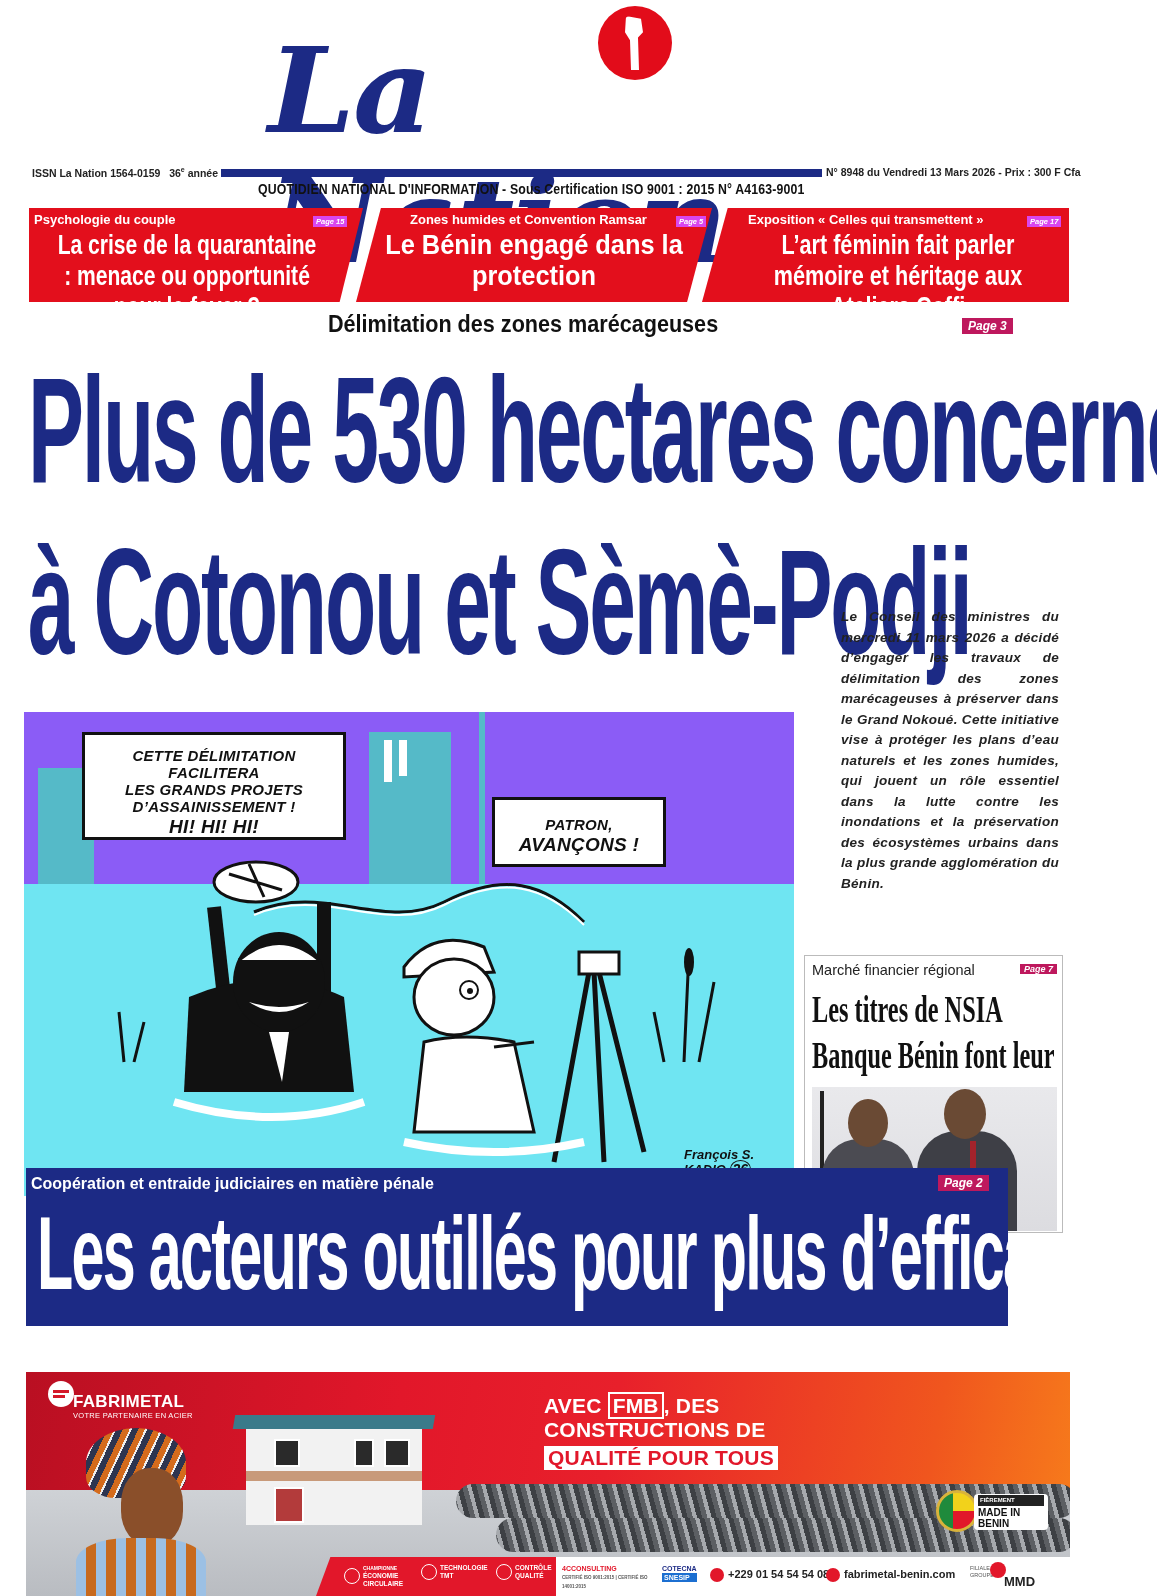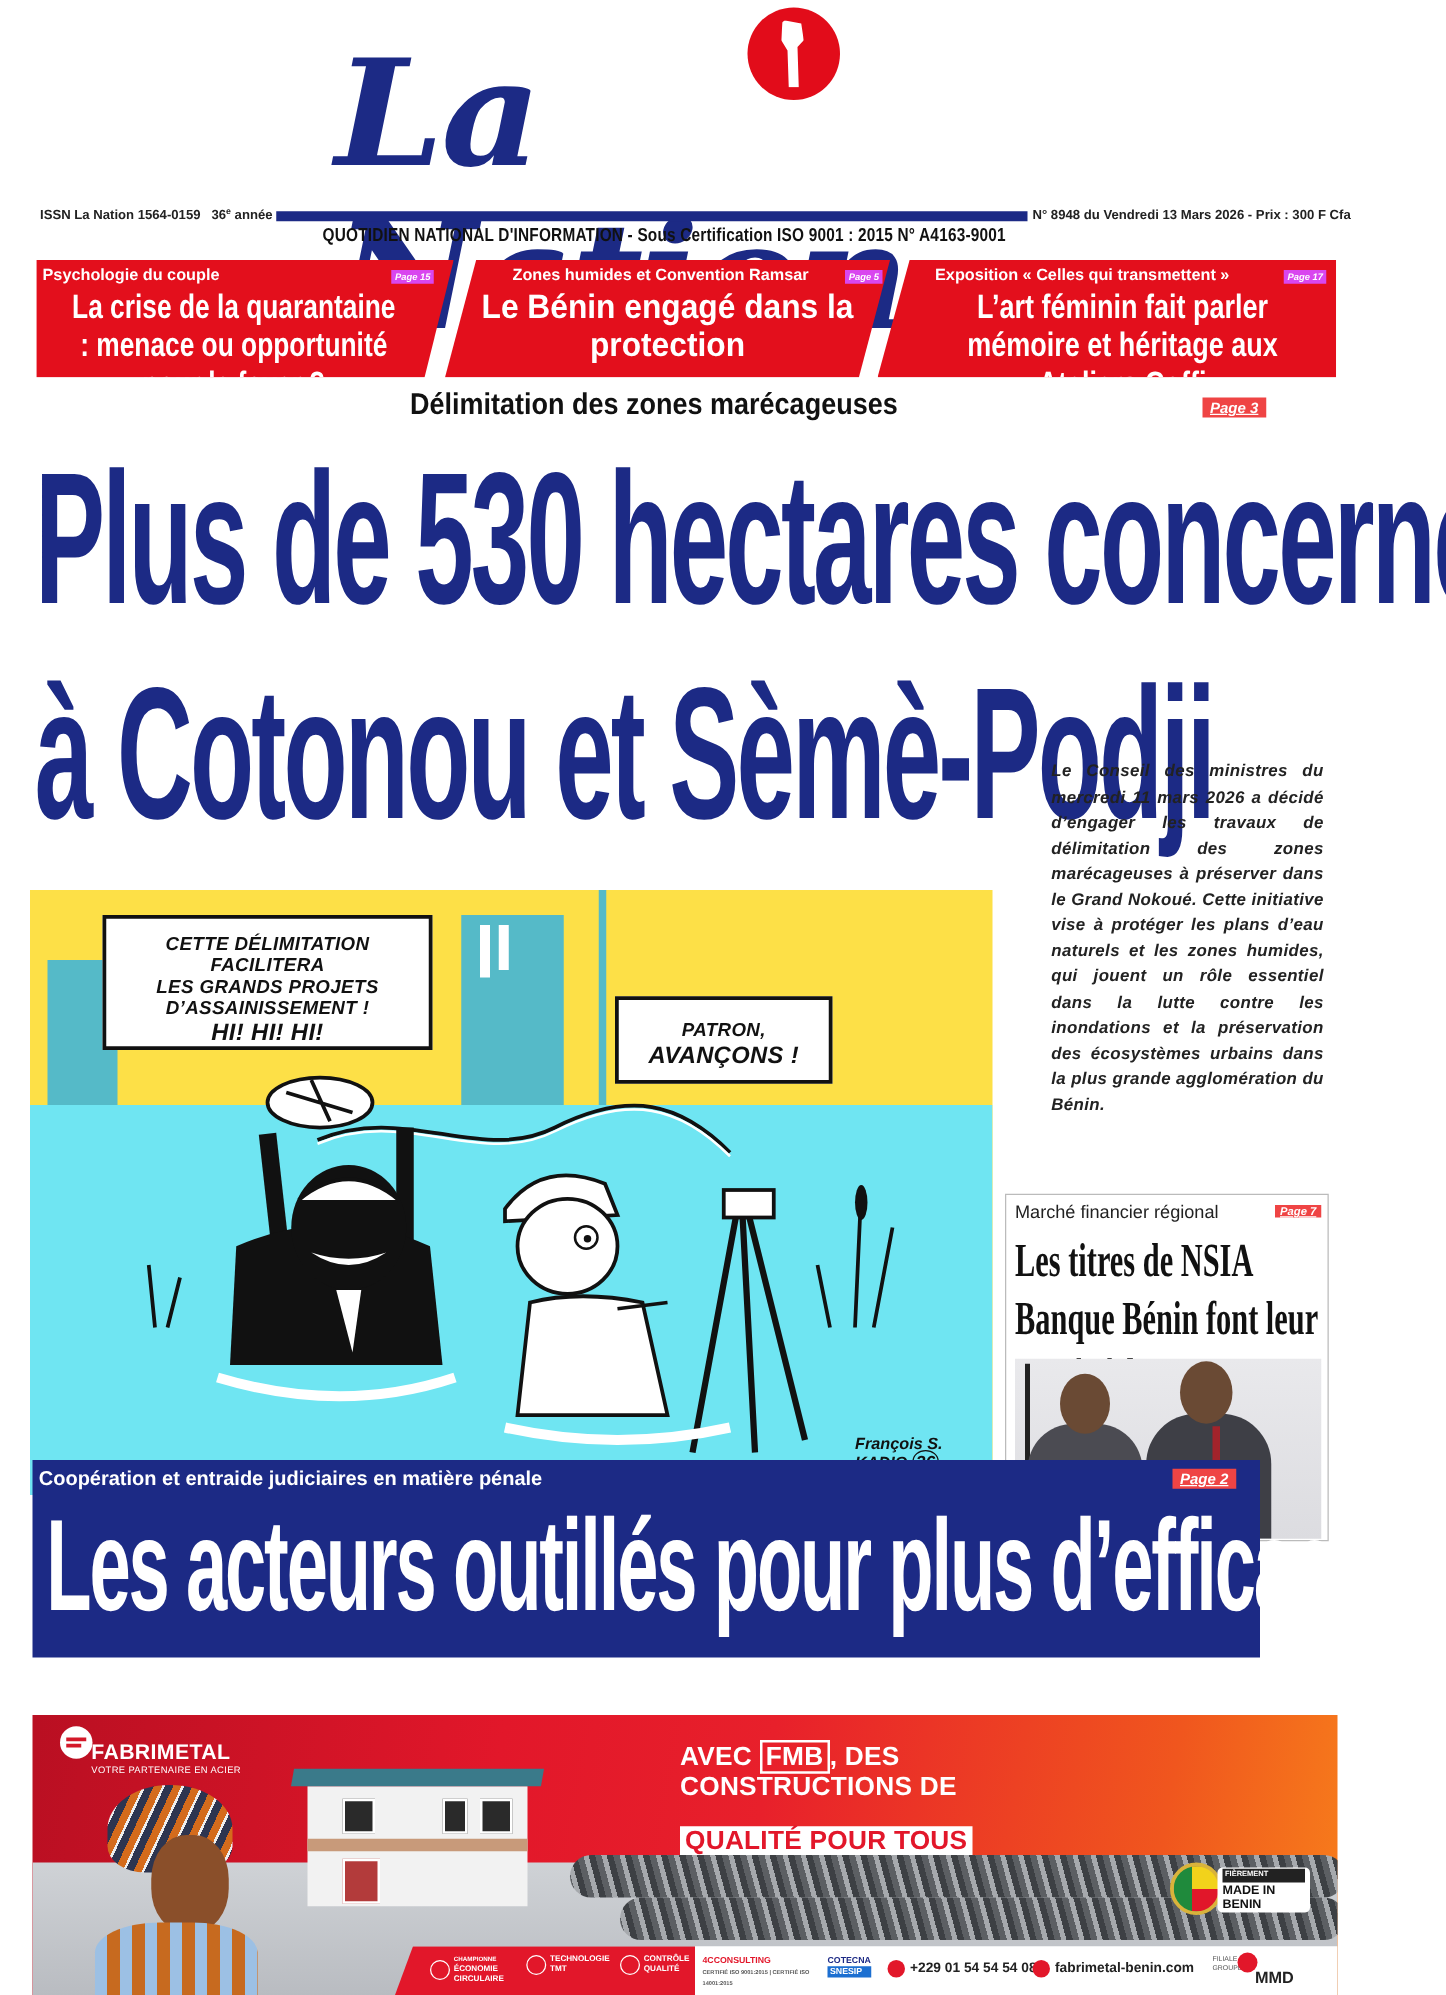--- a/index.html
+++ b/index.html
@@ -58,39 +58,39 @@
   .teaser-3 .kicker { left: 46px; } .teaser-3 .pg { left: 325px; }
   .teaser-3 .headline { left: 26px; width: 340px; transform: scaleX(0.8); }
 
   
   .kicker-main {
     position: absolute; left: 328px; top: 310px;
     font-size: 24px; font-weight: bold; color: #111;
     transform: scaleX(0.9); transform-origin: left; white-space: nowrap;
   }
   .page-tag {
-    position: absolute; background: #ef4444; color: #fff; font-weight: bold; font-style: italic;
-    font-size: 12px; padding: 1px 6px; text-decoration: underline;
+    position: absolute; background: #be185d; color: #fff; font-weight: bold; font-style: italic;
+    font-size: 12px; padding: 1px 6px;
   }
   .main-headline {
     position: absolute; left: 28px; top: 344px; width: 1100px;
     font-size: 150px; line-height: 172px; font-weight: bold; color: #1c2a85;
     letter-spacing: -4px; transform: scaleX(0.56); transform-origin: left top; white-space: nowrap;
   }
   .main-headline .line { display: block; }
 
   
   .lead {
     position: absolute; left: 841px; top: 607px; width: 218px;
     font-size: 13.5px; line-height: 20.5px; font-weight: bold; font-style: italic; color: #222;
     text-align: justify; text-align-last: left; letter-spacing: 0.3px;
   }
 
   
-  .cartoon { position: absolute; left: 24px; top: 712px; width: 770px; height: 484px; overflow: hidden; background: #fde047; }
+  .cartoon { position: absolute; left: 24px; top: 712px; width: 770px; height: 484px; overflow: hidden; background: #8b5cf6; }
   .cartoon .water { position: absolute; left: 0; top: 172px; width: 770px; height: 312px; background: #6fe5f2; }
   .cartoon .bldg { position: absolute; background: #55bac8; }
   .cartoon .bubble {
     position: absolute; background: #fff; border: 3px solid #111;
     font-weight: bold; font-style: italic; text-align: center; color: #111;
     font-size: 15px; line-height: 17px; letter-spacing: 0.3px;
   }
   .cartoon .bubble .big { font-size: 19px; line-height: 24px; }
   .signature {
     position: absolute; left: 660px; top: 436px; font-size: 13px; font-weight: bold; color: #111;
@@ -139,21 +139,21 @@
   .ad .woman .face { position: absolute; left: 55px; top: 40px; width: 62px; height: 78px; border-radius: 45%; background: #8a4f2a; }
   .ad .woman .body { position: absolute; left: 10px; top: 110px; width: 130px; height: 60px; border-radius: 40% 40% 0 0;
                      background: repeating-linear-gradient(90deg, #9cc0e4 0 10px, #c76a1f 10px 20px); }
   .ad .house { position: absolute; left: 208px; top: 43px; width: 200px; height: 110px; }
   .ad .house .roof { position: absolute; left: 0; top: 0; width: 200px; height: 14px; background: #3a7a8a; transform: skewX(-10deg); }
   .ad .house .wall { position: absolute; left: 12px; top: 14px; width: 176px; height: 96px; background: #f2f2f2; }
   .ad .house .band { position: absolute; left: 12px; top: 56px; width: 176px; height: 10px; background: #c89a7a; }
   .ad .house .win { position: absolute; background: #2a2a2a; border: 2px solid #fff; }
   .ad .headline { position: absolute; left: 518px; top: 22px; color: #fff; font-weight: bold; font-size: 21px; line-height: 24px; letter-spacing: 0.2px; }
   .ad .headline .box { border: 2px solid #fff; padding: 0 3px; }
-  .ad .headline .line3 { display: inline-block; background: #fff; color: #e2172a; padding: 0 4px; margin-top: 19px; }
+  .ad .headline .line3 { display: inline-block; background: #fff; color: #e2172a; padding: 0 4px; margin-top: 4px; }
   .ad .rebar { position: absolute; height: 34px; border-radius: 17px;
                background: repeating-linear-gradient(75deg, #5c5f63 0 5px, #a6a9ad 5px 9px, #3d4044 9px 14px); }
   .ad .badge { position: absolute; left: 910px; top: 118px; width: 112px; height: 42px; }
   .ad .badge .flag { position: absolute; left: 0; top: 0; width: 42px; height: 42px; border-radius: 50%; border: 3px solid #d9b33b;
                      background: linear-gradient(90deg, #1f8a3c 0 40%, transparent 40%), linear-gradient(180deg, #f2d21b 0 50%, #e1172a 50%); }
   .ad .badge .txt { position: absolute; left: 38px; top: 4px; background: #fff; border-radius: 4px; padding: 1px 4px;
                     font-size: 10px; font-weight: bold; line-height: 11px; color: #111; }
   .ad .badge .txt .small { font-size: 6px; display: block; background: #222; color: #fff; padding: 0 2px; margin-bottom: 1px; }
   .ad .footer-red { position: absolute; left: 290px; top: 185px; width: 240px; height: 39px; background: #e2172a; clip-path: polygon(6% 0, 100% 0, 100% 100%, 0 100%); }
   .ad .footer-white { position: absolute; left: 530px; top: 185px; width: 514px; height: 39px; background: #fff; }

